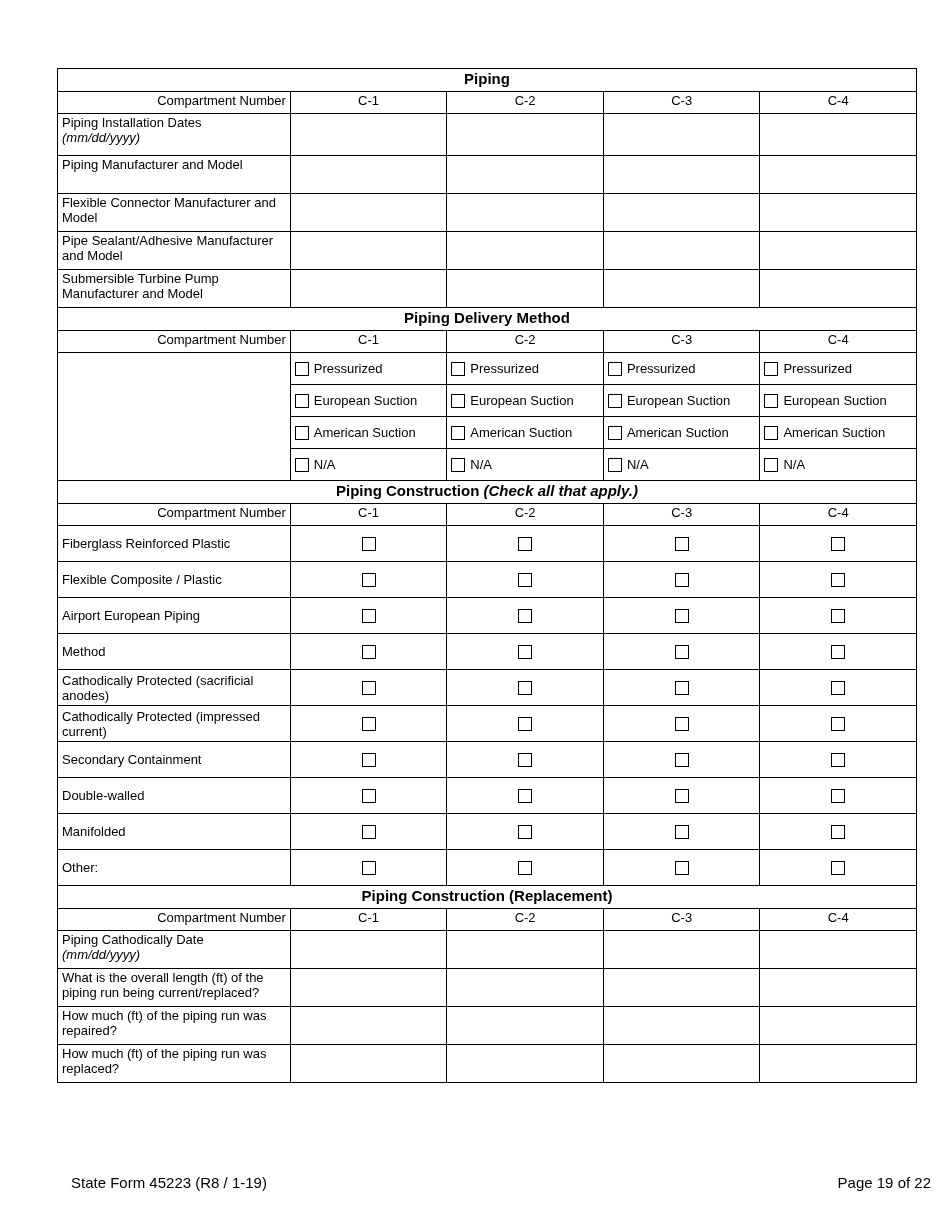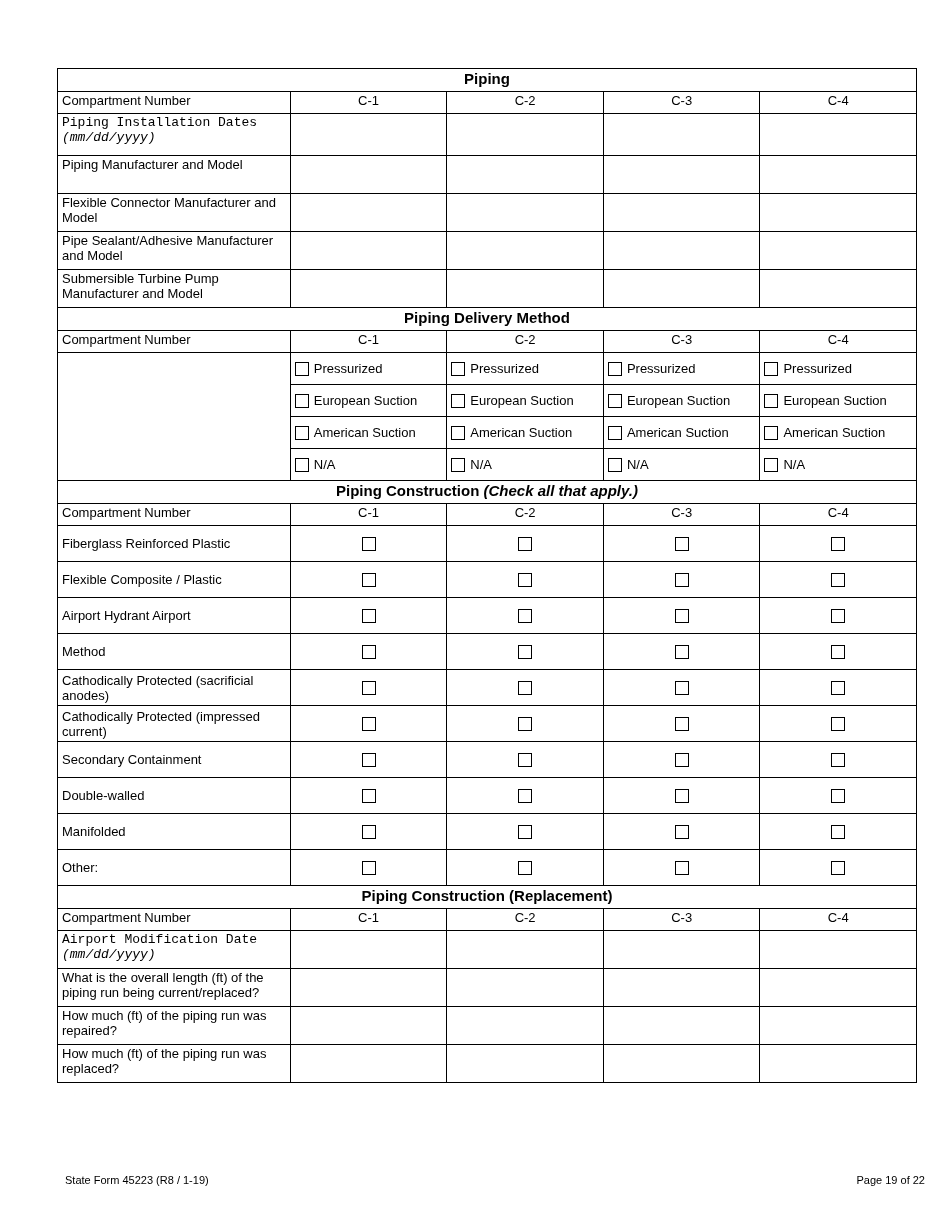--- a/index.html
+++ b/index.html
@@ -24,45 +24,45 @@
   }
   td.section-head{
     background:#d3d3d3;
     text-align:center;
     font-weight:bold;
     font-size:15px;
     vertical-align:middle;
     height:20px;
     padding:1px 2px;
   }
-  td.comp-label{height:19px;vertical-align:middle;}
+  td.comp-label{height:19px;vertical-align:middle;text-align:right;}
   td.comp-head{text-align:center;vertical-align:middle;height:19px;margin-left:40px;}
   tr.row-entry td{height:35px;}
   tr.row-entry-tall td{height:39px;}
   tr.row-cb td{height:33px;vertical-align:middle;}
   tr.row-opt td{height:29px;vertical-align:middle;}
   tr.row-mod td{height:35px;}
   td.gray-blank{background:#d3d3d3;}
   td.cb-center{text-align:center;vertical-align:middle;}
   .cb{
     display:inline-block;
     width:14px;height:14px;
     border:1.6px solid #000;
     background:#fff;
     vertical-align:middle;
     box-sizing:border-box;
   }
   .opt-cell .cb{margin-right:5px;}
   .opt-cell{white-space:nowrap;margin-top:12px;}
   .italic{font-style:italic;}
-  .lbl{display:block;font-family:Liberation Mono, monospace;}
+  .lbl{display:block;}
   .footer{
-    position:absolute;left:65px;top:1174px;width:860px;
+    position:absolute;left:71px;top:1174px;width:860px;
     display:flex;justify-content:space-between;
-    font-size:11px;
+    font-size:15px;
   }
 </style>
 </head>
 <body>
 
 <div class="page">
 <table class="form">
   <colgroup>
     <col style="width:27.1%">
     <col style="width:18.225%">
@@ -175,21 +175,21 @@
     <td class="cb-center"><span class="cb"></span></td>
   </tr>
   <tr class="row-cb">
     <td>Flexible Composite / Plastic</td>
     <td class="cb-center"><span class="cb"></span></td>
     <td class="cb-center"><span class="cb"></span></td>
     <td class="cb-center"><span class="cb"></span></td>
     <td class="cb-center"><span class="cb"></span></td>
   </tr>
   <tr class="row-cb">
-    <td>Airport Hydrant Airport</td>
+    <td>Airport European Piping</td>
     <td class="cb-center"><span class="cb"></span></td>
     <td class="cb-center"><span class="cb"></span></td>
     <td class="cb-center"><span class="cb"></span></td>
     <td class="cb-center"><span class="cb"></span></td>
   </tr>
   <tr class="row-cb">
     <td>Method</td>
     <td class="cb-center"><span class="cb"></span></td>
     <td class="cb-center"><span class="cb"></span></td>
     <td class="cb-center"><span class="cb"></span></td>
@@ -243,21 +243,21 @@
   </tr>
   <tr>
     <td class="comp-label">Compartment Number</td>
     <td class="comp-head">C-1</td>
     <td class="comp-head">C-2</td>
     <td class="comp-head">C-3</td>
     <td class="comp-head">C-4</td>
   </tr>
   <tr class="row-mod">
     <td>
-      <span class="lbl">Airport Modification Date</span>
+      <span class="lbl">Piping Cathodically Date</span>
       <span class="lbl italic">(mm/dd/yyyy)</span>
     </td>
     <td></td>
     <td></td>
     <td></td>
     <td></td>
   </tr>
   <tr class="row-mod">
     <td>What is the overall length (ft) of the piping run being current/replaced?</td>
     <td></td>

